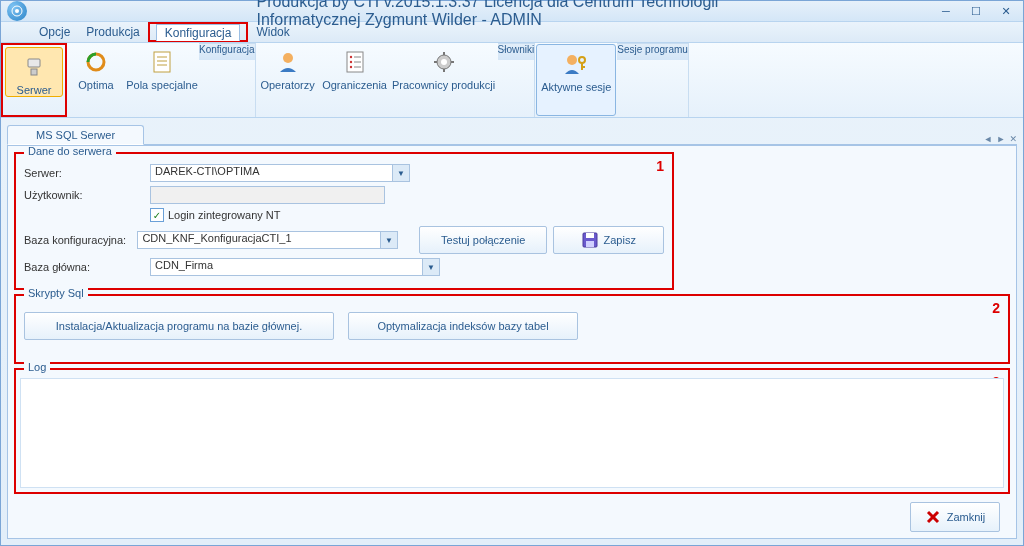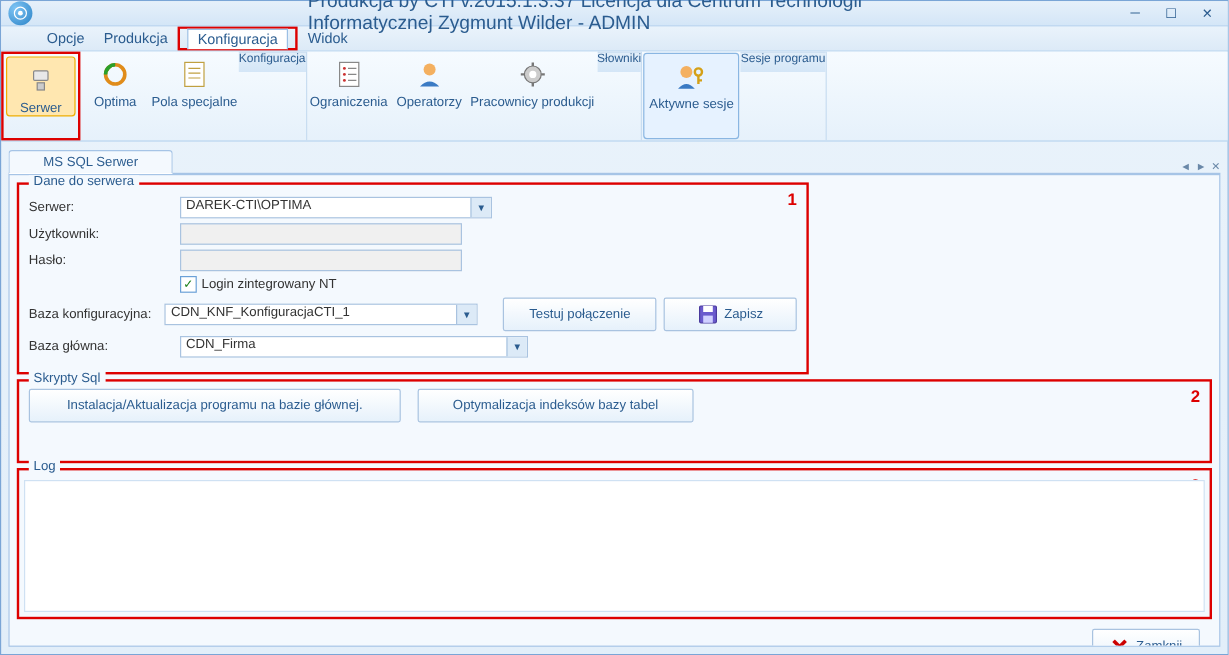--- a/index.html
+++ b/index.html
@@ -107,42 +107,42 @@
               </svg>
           </div>
           <span>Pola specjalne</span>
         </div>
       </div>
       <div class="ribbon-group-label">Konfiguracja</div>
     </div>
 
     <div class="ribbon-group">
       <div class="ribbon-buttons">
+        <div class="ribbon-btn" style="width:64px">
+          <div class="ribbon-icon">
+            <svg width="24" height="24" viewBox="0 0 24 24">
+                <circle cx="12" cy="8" r="5" fill="#f4b060"></circle>
+                <path d="M4 22 Q12 14 20 22" fill="#3b7bc4"></path>
+              </svg>
+          </div>
+          <span>Operatorzy</span>
+        </div>
         <div class="ribbon-btn" style="width:70px">
           <div class="ribbon-icon">
             <svg width="22" height="24" viewBox="0 0 22 24">
                 <rect x="3" y="2" width="16" height="20" fill="#fff" stroke="#888"></rect>
                 <circle cx="7" cy="7" r="1.2" fill="#c33"></circle>
                 <circle cx="7" cy="12" r="1.2" fill="#c33"></circle>
                 <circle cx="7" cy="17" r="1.2" fill="#c33"></circle>
                 <line x1="10" y1="7" x2="17" y2="7" stroke="#888"></line>
                 <line x1="10" y1="12" x2="17" y2="12" stroke="#888"></line>
                 <line x1="10" y1="17" x2="17" y2="17" stroke="#888"></line>
               </svg>
           </div>
           <span>Ograniczenia</span>
-        </div>
-        <div class="ribbon-btn" style="width:64px">
-          <div class="ribbon-icon">
-            <svg width="24" height="24" viewBox="0 0 24 24">
-                <circle cx="12" cy="8" r="5" fill="#f4b060"></circle>
-                <path d="M4 22 Q12 14 20 22" fill="#3b7bc4"></path>
-              </svg>
-          </div>
-          <span>Operatorzy</span>
         </div>
         <div class="ribbon-btn wide">
           <div class="ribbon-icon">
             <svg width="24" height="24" viewBox="0 0 24 24">
                 <circle cx="12" cy="12" r="7" fill="#ccc" stroke="#777"></circle>
                 <circle cx="12" cy="12" r="3" fill="#fff"></circle>
                 <g stroke="#777" stroke-width="2">
                   <line x1="12" y1="2" x2="12" y2="5"></line>
                   <line x1="12" y1="19" x2="12" y2="22"></line>
                   <line x1="2" y1="12" x2="5" y2="12"></line>
@@ -195,24 +195,20 @@
         <div class="combo">
           <span>DAREK-CTI\OPTIMA</span>
           <div class="arrow">▼</div>
         </div>
       </div>
       <div class="row">
         <div class="lbl">Użytkownik:</div>
         <input class="txt" value="" style="">
       </div>
       <div class="row">
-        <div class="lbl">Hasło:</div>
-        <input class="txt" type="password" value="" style="">
-      </div>
-      <div class="row">
         <div class="chk">
           <div class="chkbox">✓</div>
           <span>Login zintegrowany NT</span>
         </div>
       </div>
       <div class="row">
         <div class="lbl">Baza konfiguracyjna:</div>
         <div class="combo" style="width:290px">
           <span>CDN_KNF_KonfiguracjaCTI_1</span>
           <div class="arrow">▼</div>
@@ -237,21 +233,21 @@
         <div class="combo" style="width:290px">
           <span>CDN_Firma</span>
           <div class="arrow">▼</div>
         </div>
       </div>
     </div>
 
     <div class="fieldset" style="height:52px">
       <div class="fs-title">Skrypty Sql</div>
       <div class="marker">2</div>
-      <div class="row" style="gap:14px;margin-top:0">
+      <div class="row" style="gap:14px;margin-top:10px">
         <div class="btn big" style="width:280px">
           <span>Instalacja/Aktualizacja programu na bazie głównej.</span>
         </div>
         <div class="btn big">
           <span>Optymalizacja indeksów bazy tabel</span>
         </div>
       </div>
     </div>
 
     <div class="fieldset" style="height:108px">

